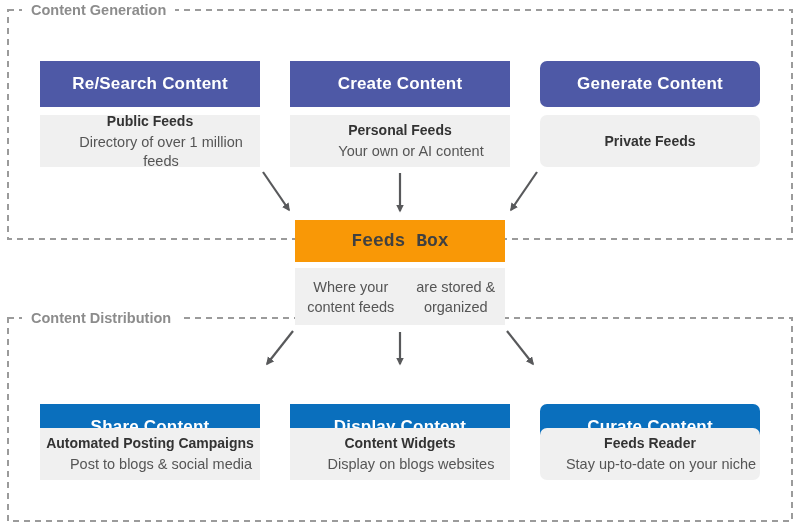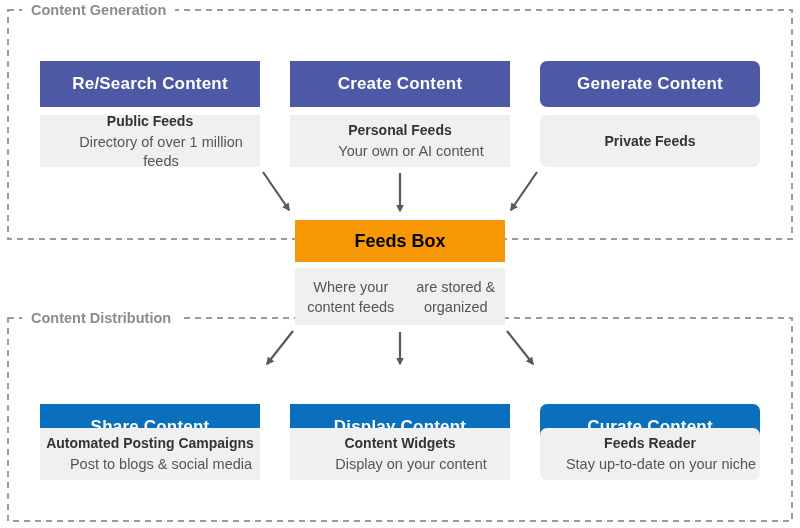--- a/index.html
+++ b/index.html
@@ -66,23 +66,24 @@
 
   .hub-box {
     position: absolute;
     z-index: 1;
     left: 295px; top: 220px;
     width: 210px; height: 42px;
     background: var(--orange);
     display: flex;
     align-items: center;
     justify-content: center;
-    color: #000000;
+    color: #404040;
     font-size: 18px;
     font-weight: bold;
+    font-family: Liberation Mono, monospace;
   }
   .hub-desc {
     position: absolute;
     z-index: 1;
     left: 295px; top: 268px;
     width: 210px; height: 57px;
     background: var(--card-bg);
     display: flex;
     flex-direction: row;
     align-items: center;
@@ -154,20 +155,20 @@
   <div class="card-header dist col-0 row-dist-header">Share Content</div>
   <div class="card-header dist col-1 row-dist-header">Display Content</div>
   <div class="card-header dist col-2 row-dist-header">Curate Content</div>
 
   <div class="card-body col-0 row-dist-body">
     <div class="subtitle">Automated Posting Campaigns</div>
     <div class="desc">Post to blogs &amp; social media</div>
   </div>
   <div class="card-body col-1 row-dist-body">
     <div class="subtitle">Content Widgets</div>
-    <div class="desc">Display on your content</div>
+    <div class="desc">Display on blogs websites</div>
   </div>
   <div class="card-body col-2 row-dist-body">
     <div class="subtitle">Feeds Reader</div>
     <div class="desc">Stay up-to-date on your niche</div>
   </div>
 
 </div>
 
 </body></html>

